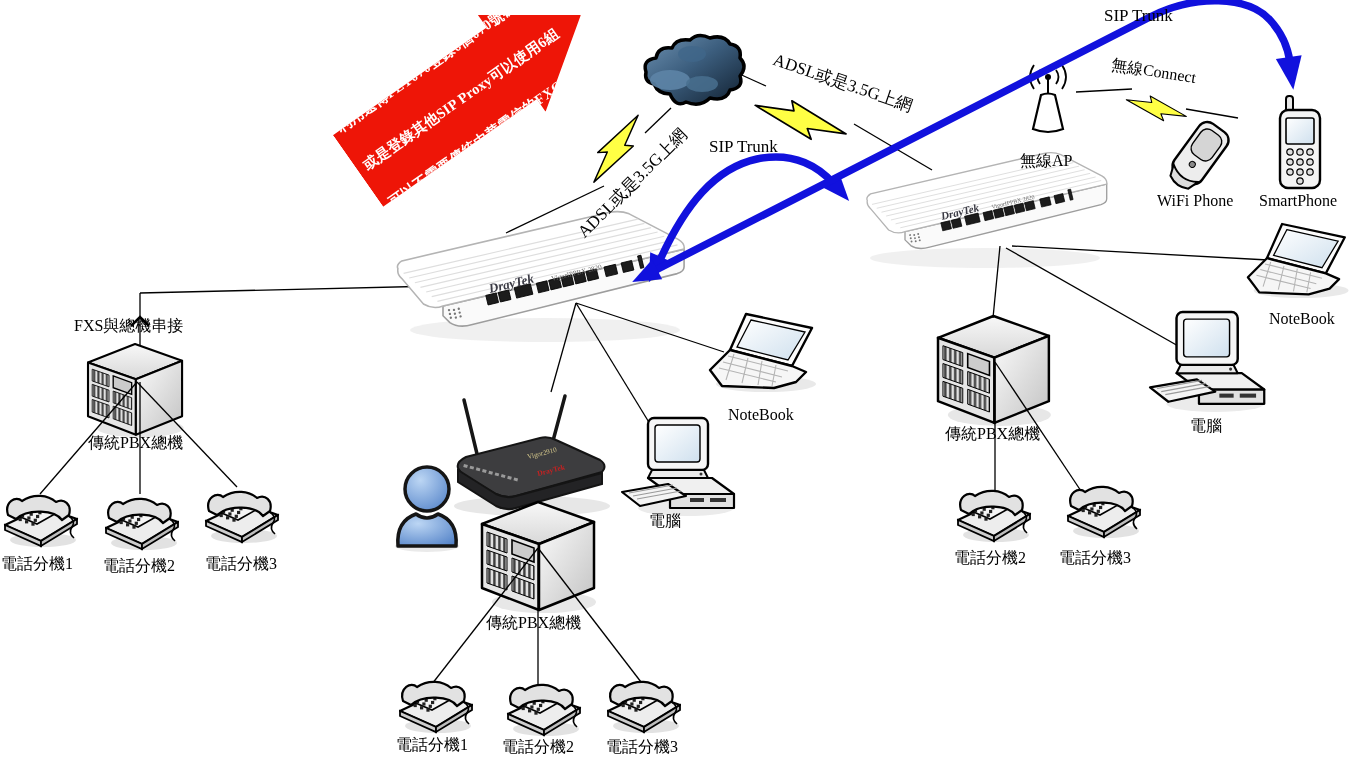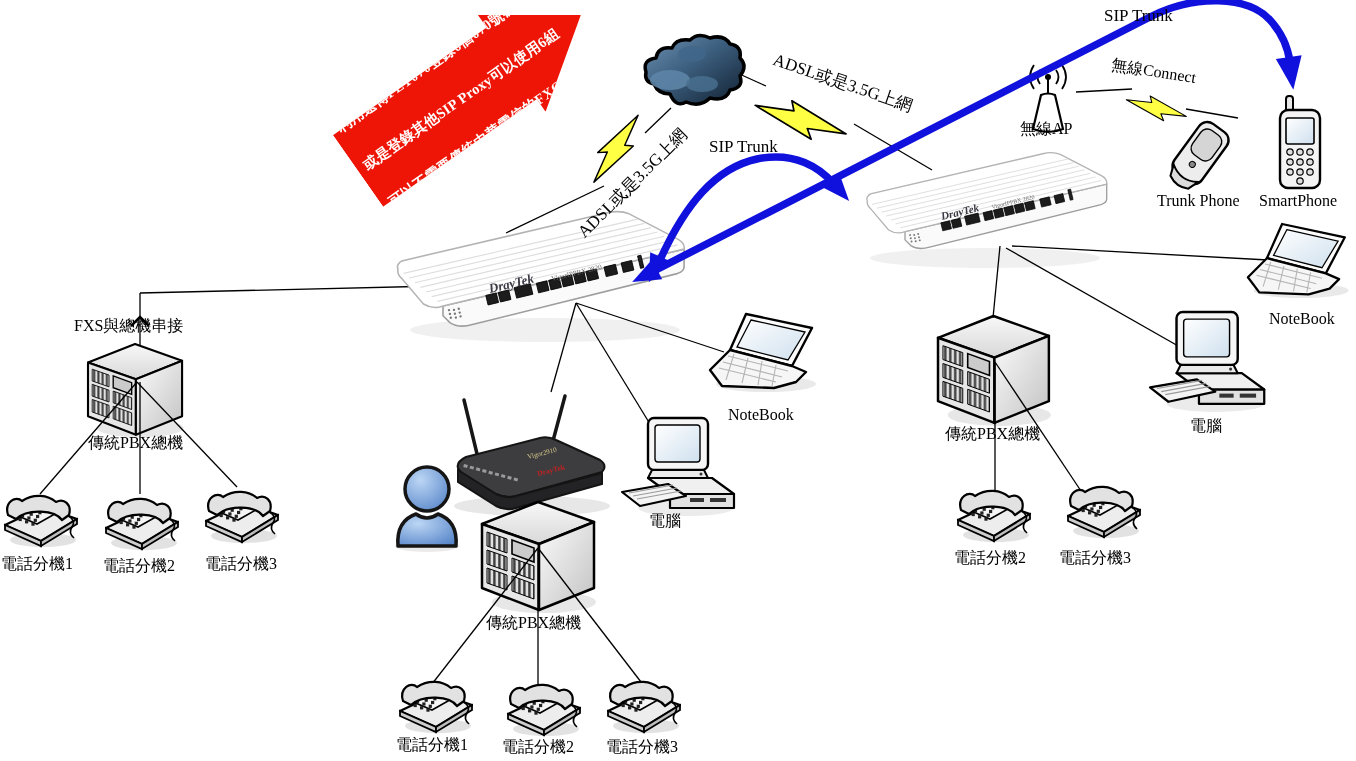--- a/index.html
+++ b/index.html
@@ -295,22 +295,22 @@
   <div>利用遠傳FET070登錄6個070號碼</div>
   <div>或是登錄其他SIP Proxy可以使用6組</div>
   <div>可以不需要傳統中華電信的FXO外線</div>
 </div>
 
 <div class="lbl big" style="left:1104px;top:6px">SIP Trunk</div>
 <div class="lbl big" style="left:709px;top:137px">SIP Trunk</div>
 <div class="lbl big" style="left:574px;top:228px;transform:rotate(-45deg);transform-origin:0 0">ADSL或是3.5G上網</div>
 <div class="lbl big" style="left:777px;top:50px;transform:rotate(19deg);transform-origin:0 0">ADSL或是3.5G上網</div>
 <div class="lbl" style="left:1113px;top:56px;transform:rotate(9deg);transform-origin:0 0">無線Connect</div>
-<div class="lbl" style="left:1020px;top:120px">無線AP</div>
-<div class="lbl" style="left:1157px;top:192px">Trunk Phone</div>
+<div class="lbl" style="left:1020px;top:152px">無線AP</div>
+<div class="lbl" style="left:1157px;top:192px">WiFi Phone</div>
 <div class="lbl" style="left:1259px;top:192px">SmartPhone</div>
 <div class="lbl" style="left:728px;top:406px">NoteBook</div>
 <div class="lbl" style="left:1269px;top:310px">NoteBook</div>
 <div class="lbl" style="left:649px;top:512px">電腦</div>
 <div class="lbl" style="left:1190px;top:417px">電腦</div>
 <div class="lbl" style="left:74px;top:317px">FXS與總機串接</div>
 <div class="lbl" style="left:88px;top:434px">傳統PBX總機</div>
 <div class="lbl" style="left:486px;top:614px">傳統PBX總機</div>
 <div class="lbl" style="left:945px;top:425px">傳統PBX總機</div>
 <div class="lbl" style="left:1px;top:555px">電話分機1</div>

